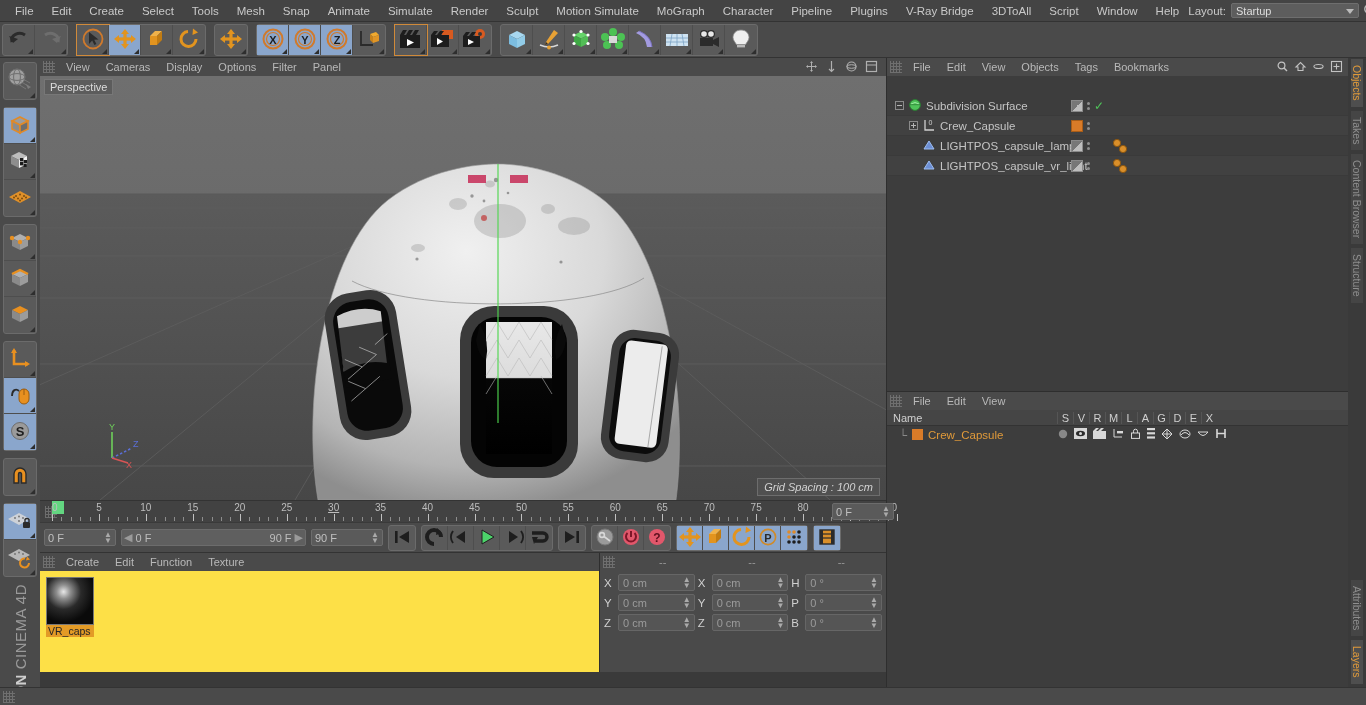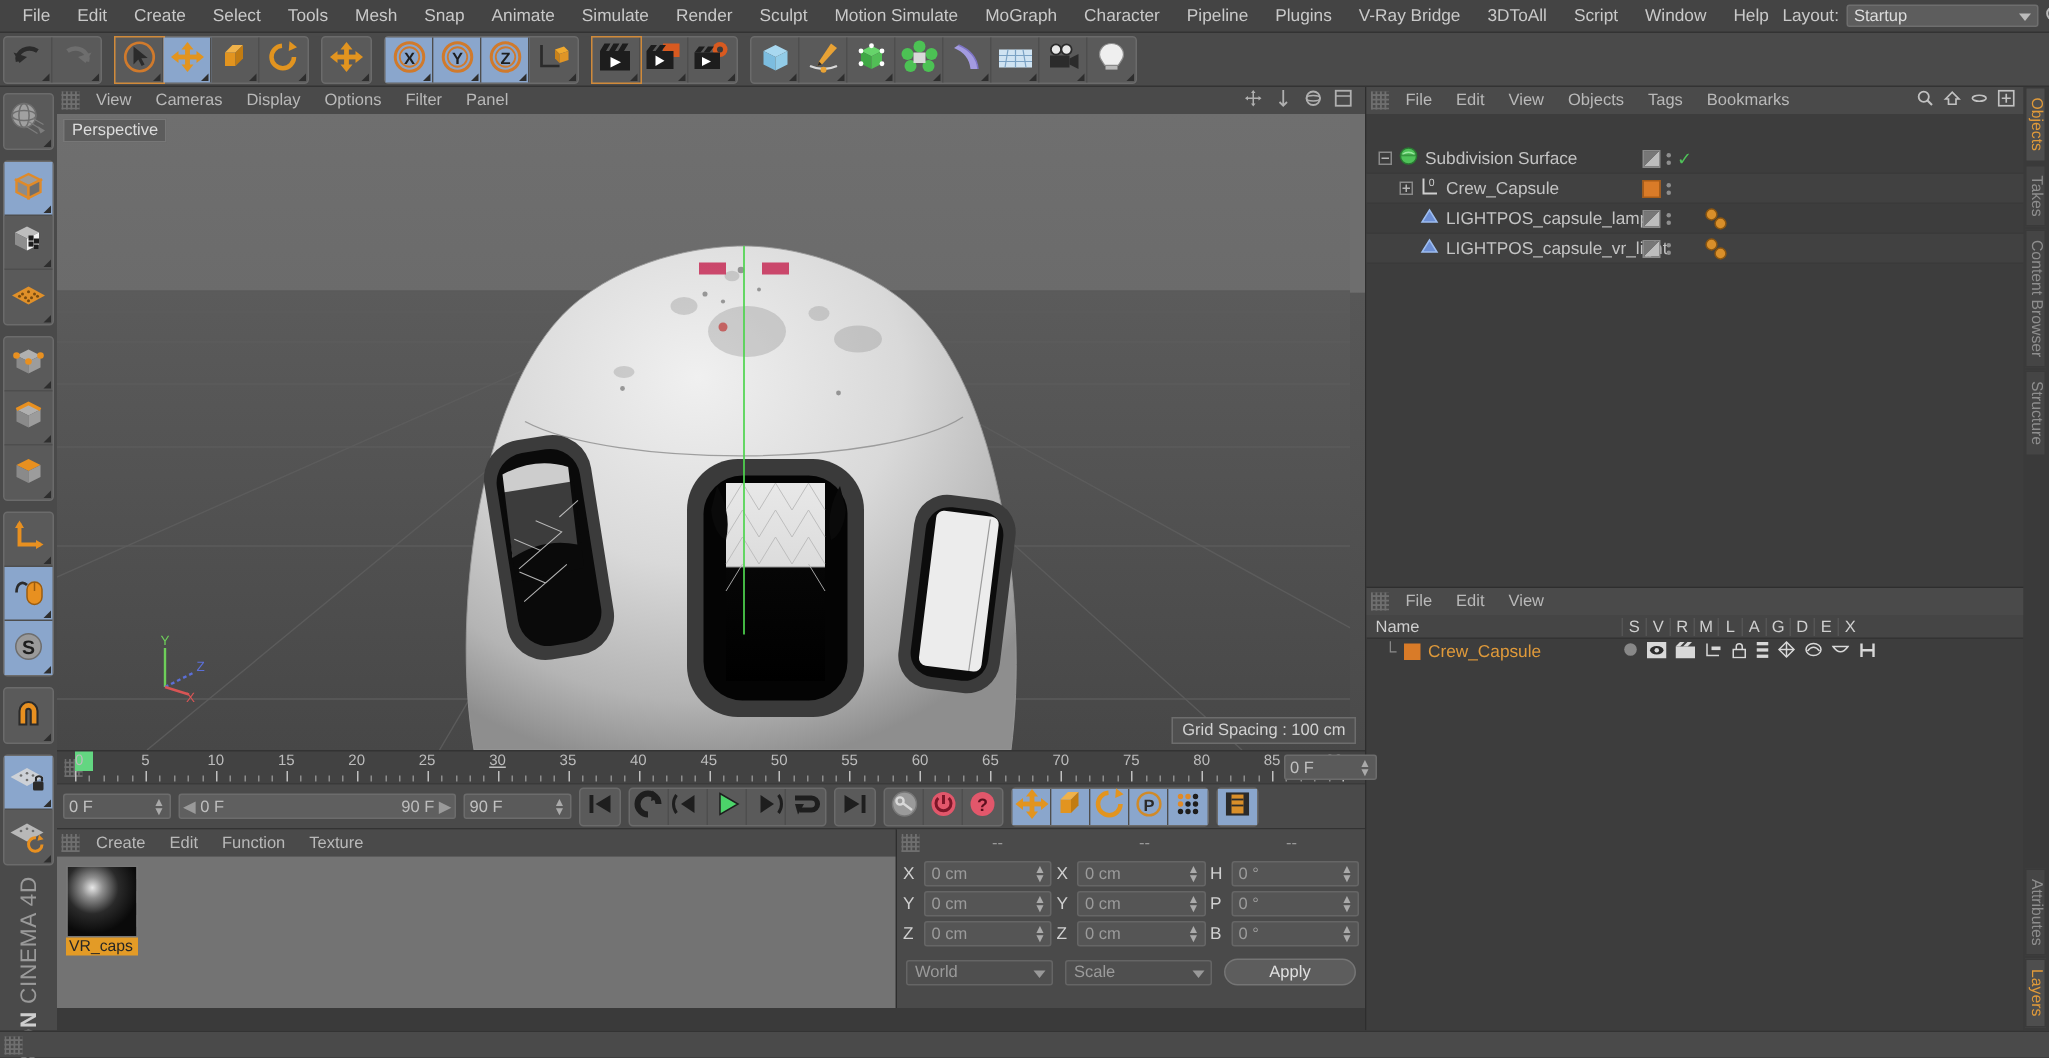--- a/index.html
+++ b/index.html
@@ -55,21 +55,21 @@
   #vp-menu{ height:18px; background:#4a4a4a; display:flex;align-items:center; font-size:11px;}
   #vp-menu .mi{padding:0 8px;color:#b9b9b9;}
   .gripper{width:12px;height:12px;margin:0 3px;
     background-image:repeating-linear-gradient(0deg,#7c7c7c 0 1px,transparent 1px 3px),repeating-linear-gradient(90deg,#7c7c7c 0 1px,transparent 1px 3px);
     background-size:3px 3px;opacity:.75;}
   #viewport{ position:relative; height:424px; overflow:hidden;
     background:linear-gradient(180deg,#6e6e6e 0%,#6e6e6e 28%,#575757 28.2%,#4a4a4a 100%);}
   #vp-label{ position:absolute;left:4px;top:3px; background:#5c5c5c;border:1px solid #777;
     padding:1px 5px; font-size:11px; color:#dcdcdc;}
   #grid-label{ position:absolute;right:6px;bottom:4px; background:#505050;border:1px solid #6d6d6d;
-    padding:2px 6px;font-size:11px;color:#d2d2d2;}
+    padding:2px 6px;font-size:11px;color:#d2d2d2;font-style:italic;}
   #axisgizmo{position:absolute;left:62px;bottom:32px;width:50px;height:50px;}
 
   
   #tl-ruler{height:22px;background:#424242;position:relative;border-top:1px solid #333;display:flex;align-items:center;}
   #tl-strip{position:absolute;left:12px;right:8px;top:0;height:22px;}
   .tk-lab{position:absolute;top:1px;font-size:10px;color:#bdbdbd;transform:translateX(-50%);}
   .tk{position:absolute;bottom:2px;width:1px;background:#8d8d8d;}
   .tk.maj{height:7px;background:#c0c0c0;}
   .tk.min{height:4px;}
   #playhead{position:absolute;left:0;top:0;width:12px;height:13px;background:#63d681;}
@@ -82,21 +82,21 @@
   .tgrp2{display:flex;background:#5a5a5a;border:1px solid #6b6b6b;border-radius:3px;height:26px;align-items:center;}
   .tb2{width:26px;height:24px;display:flex;align-items:center;justify-content:center;position:relative;border-right:1px solid #4e4e4e;}
   .tb2:last-child{border-right:none;}
   .tb2.on{background:#8aa6cc;}
 
   
   #bottom{height:120px;display:flex;border-top:1px solid #333;}
   #matmgr{width:560px;background:#3f3f3f;display:flex;flex-direction:column;border-right:1px solid #2e2e2e;}
   .pmenu{height:18px;background:#4a4a4a;display:flex;align-items:center;font-size:11px;}
   .pmenu .mi{padding:0 8px;color:#b9b9b9;}
-  #matbody{flex:1;background:#737373;padding:6px;}
+  #matbody{flex:1;background:#fde047;padding:6px;}
   .matchip{width:48px;}
   .matsphere{width:48px;height:48px;
     background:
       radial-gradient(circle at 36% 30%, #e8e8e8 0%, #8e8e8e 16%, #2a2a2a 40%, #0a0a0a 70%),
       repeating-conic-gradient(#d8d8d8 0% 25%, #9a9a9a 0% 50%);
     background-size:100% 100%, 16px 16px; border:1px solid #777;}
   .matname{background:#e39b26;color:#262626;font-size:10.5px;text-align:left;padding:0 2px;
     width:48px;overflow:hidden;white-space:nowrap;}
   #coords{flex:1;background:#4a4a4a;display:flex;flex-direction:column;}
   #coordhead{height:18px;background:#4a4a4a;display:flex;align-items:center;font-size:11px;color:#999;}
@@ -1040,31 +1040,20 @@
                 <span>0 cm</span>
                 <span class="spin">▲<br>▼</span>
               </div>
               <span class="clab">B</span>
               <div class="cfield">
                 <span>0 °</span>
                 <span class="spin">▲<br>▼</span>
               </div>
             </div>
           </div>
-        <div class="cbot">
-          <div class="csel">
-            <span>World</span>
-            <span class="cv"></span>
-          </div>
-          <div class="csel">
-            <span>Scale</span>
-            <span class="cv"></span>
-          </div>
-          <div class="applybtn">Apply</div>
-        </div>
       </div>
     </div>
   </div>
 
   <div id="rightcol">
     <div id="objmgr">
       <div class="objhead">
         <div class="gripper"></div>
         <div id="obj-menu-items" style="display:flex">
             <div class="mi">File</div>

